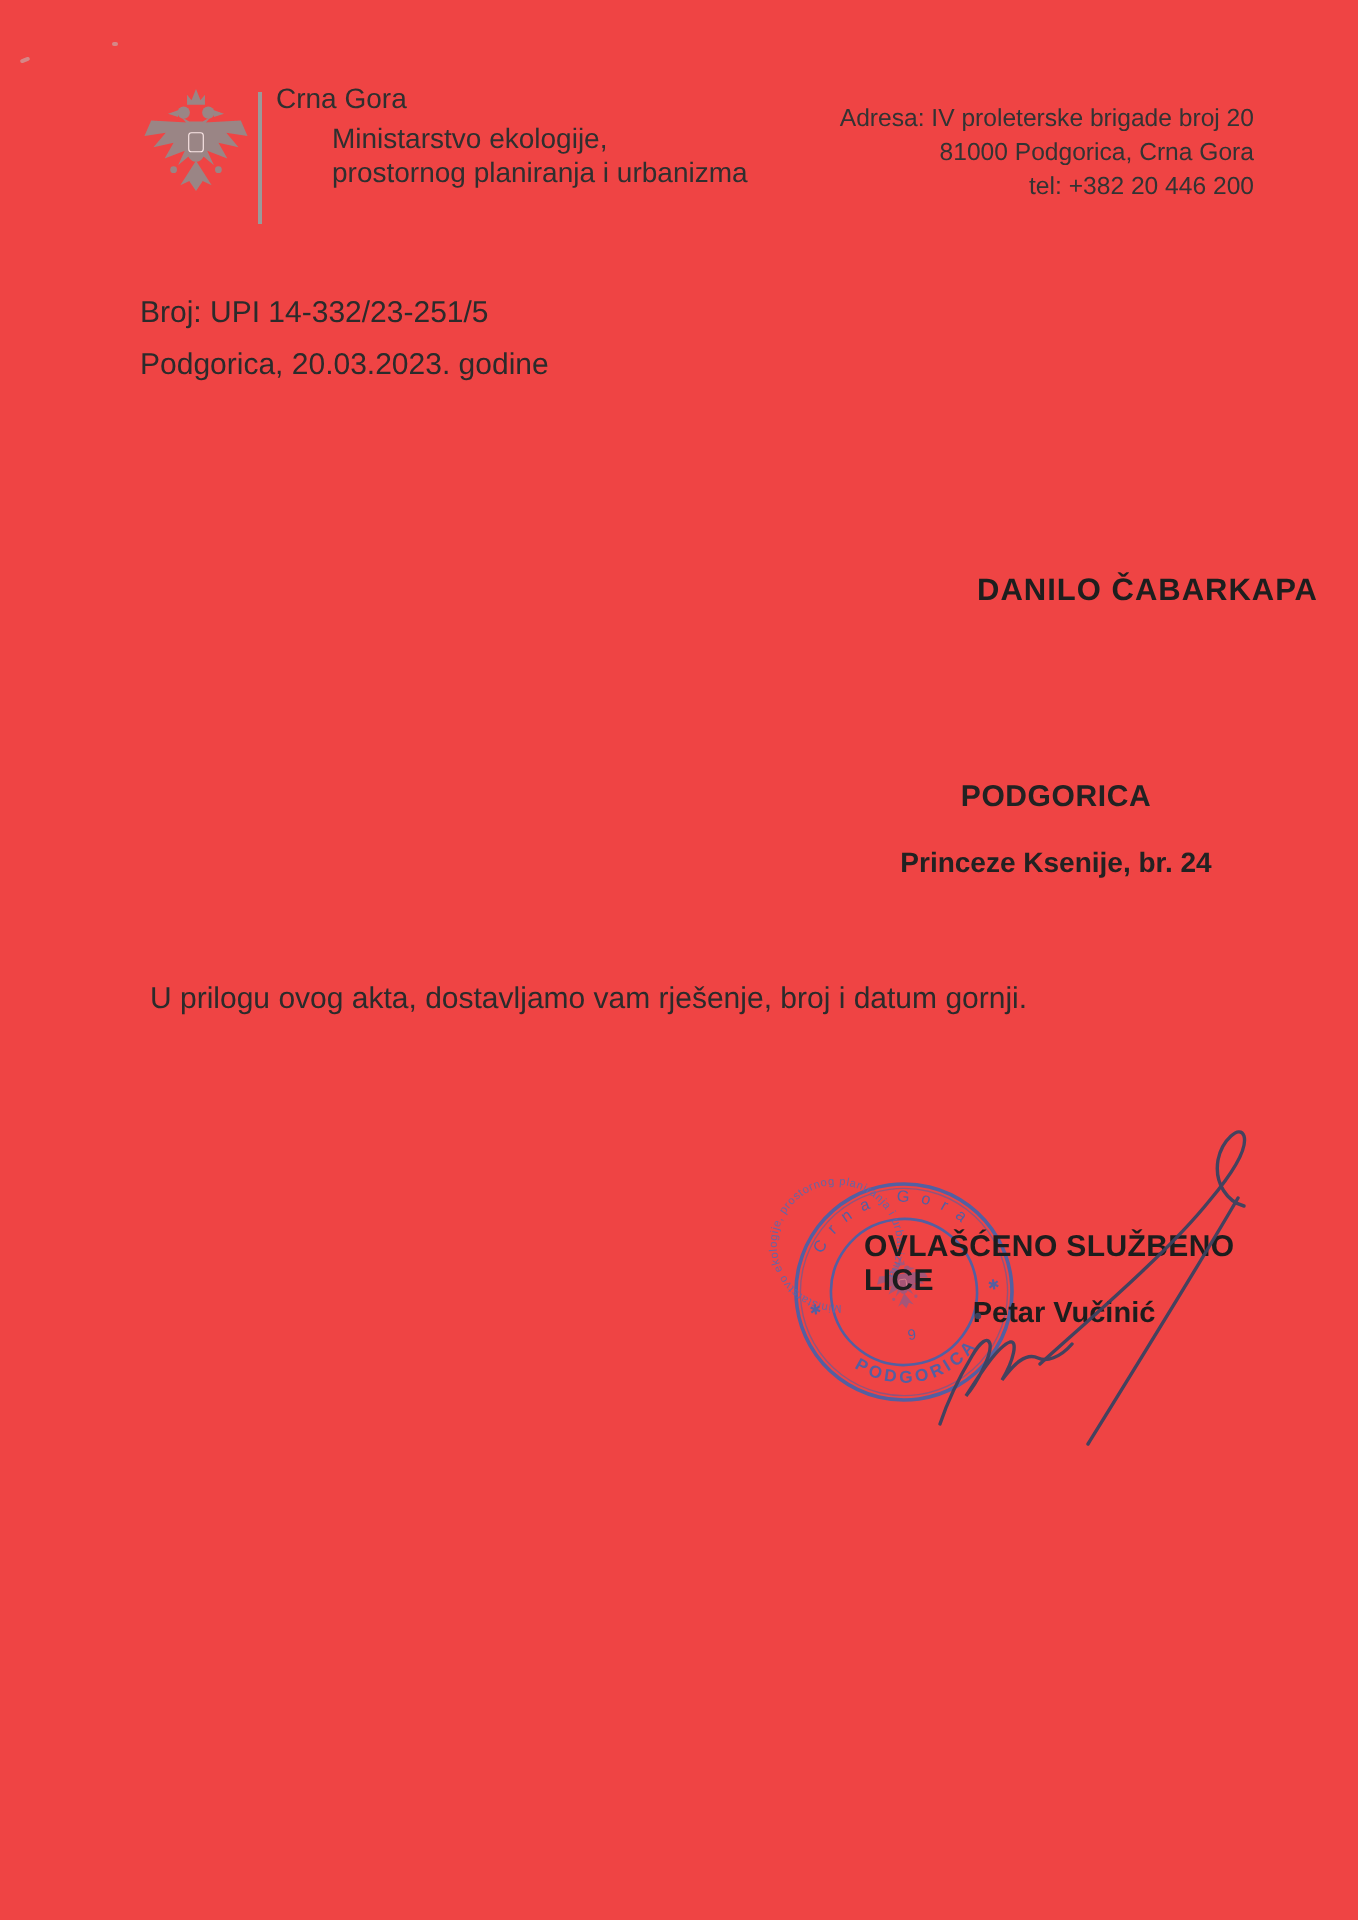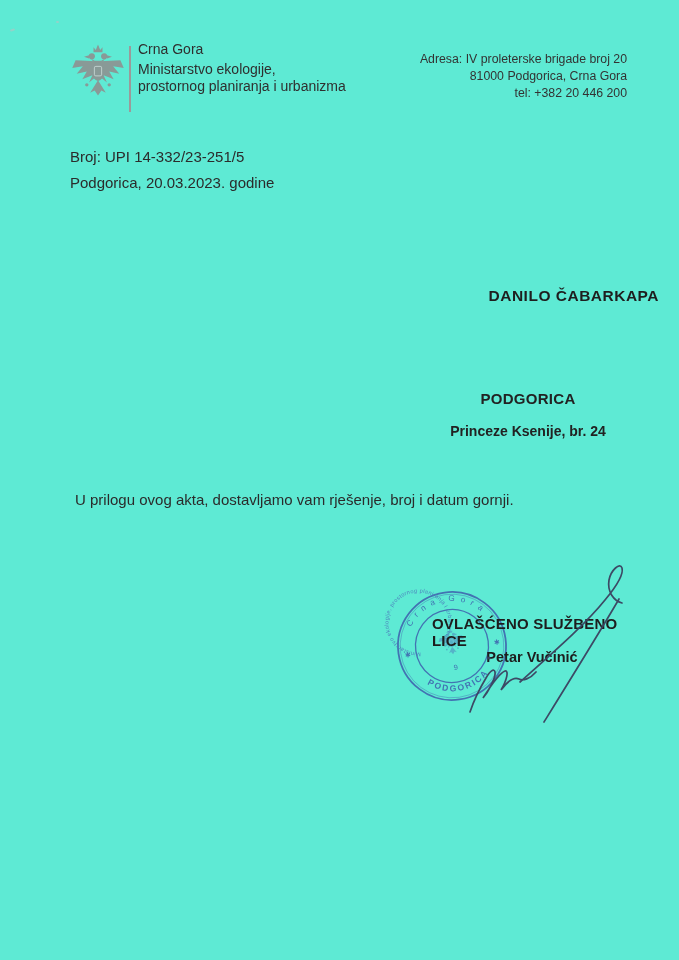--- a/index.html
+++ b/index.html
@@ -4,32 +4,32 @@
 <style>
   html,body{margin:0;padding:0;}
   body{
     width:679px;height:960px;
     background:#ffffff;
     font-family:"Liberation Sans", sans-serif;
     color:#2d2d2d;
     position:relative;
     overflow:hidden;
   }
-  .page{position:absolute;inset:0;background:#5eead4;}
+  .page{position:absolute;inset:0;background:#ef4444;}
   .abs{position:absolute;}
 
   
   .speck{position:absolute;background:#c0c0c0;opacity:.55;border-radius:1px;}
 
   
   .coa{left:70px;top:42px;width:56px;height:70px;opacity:.88;}
   .divider{left:129px;top:46px;width:1.5px;height:66px;background:#9a9a9a;}
   .hdr-text{left:138px;top:41px;width:330px;line-height:1.18;}
   .hdr-country{font-size:14px;font-weight:500;color:#2f2f2f;margin-bottom:3px;}
-  .hdr-ministry{font-size:14px;font-weight:500;color:#2f2f2f;line-height:17px;}
+  .hdr-ministry{font-size:14px;font-weight:500;color:#2f2f2f;line-height:17px;margin-left:28px;}
   .hdr-dept{font-size:11.5px;color:#3a3a3a;margin-top:3px;}
 
   .contact{left:347px;top:51px;width:280px;text-align:right;font-size:12.3px;color:#333;line-height:17px;}
 
   
   .ref-number{left:70px;top:148px;font-size:15px;color:#2b2b2b;}
   .ref-date{left:70px;top:174px;font-size:15px;color:#2b2b2b;}
 
   
   .recipient-name{left:0;top:287px;width:659px;text-align:right;font-size:15.5px;font-weight:bold;letter-spacing:.5px;color:#1e1e1e;}

